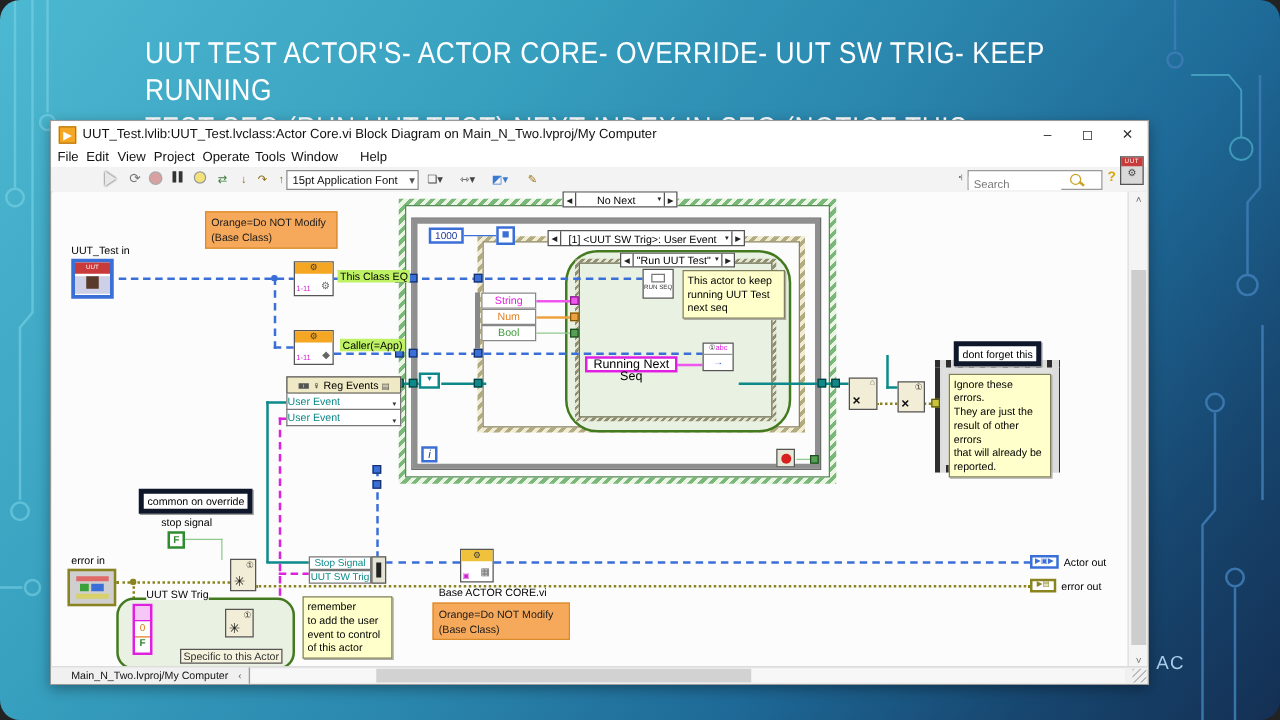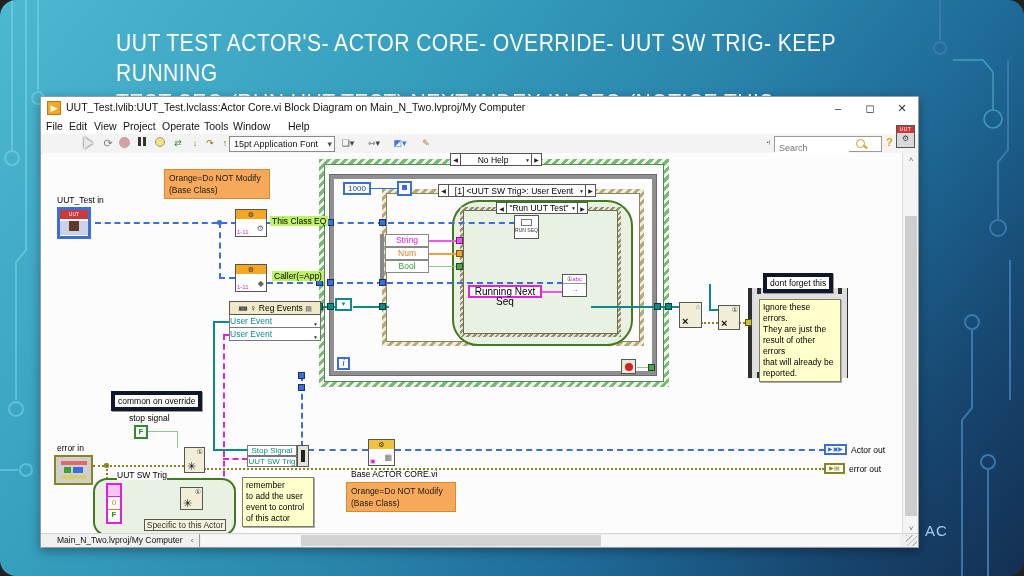--- a/index.html
+++ b/index.html
@@ -221,21 +221,21 @@
           <div class="inner"></div>
         </div>
     <div id="rr" style="left:410px;top:47px"></div>
     <div id="case-run" style="left:418px;top:54px">
           <div class="inner"></div>
         </div>
     <div id="seq" style="left:706px;top:135px"></div>
 
     <div class="sel" style="left:408px;top:0px;width:92px">
       <span class="sa bl">◀</span>
-      <span class="txt">No Help</span>
+      <span class="txt">No Next</span>
       <span class="sd">▼</span>
       <span class="sa br">▶</span>
     </div>
     <div class="sel" style="left:396px;top:31px;width:158px">
       <span class="sa bl">◀</span>
       <span class="txt">[1] &lt;UUT SW Trig&gt;: User Event</span>
       <span class="sd">▼</span>
       <span class="sa br">▶</span>
     </div>
     <div class="sel" style="left:454px;top:49px;width:92px;height:12px">
@@ -341,20 +341,23 @@
 
     <div style="position:absolute;left:338px;top:81px;width:4px;height:45px;background:#888"></div>
     <div class="term" style="left:343px;top:81px;width:44px;height:13px;border:1px solid #888;color:#e020e0;font-size:8.5px;line-height:11px">String</div>
     <div class="term" style="left:343px;top:94px;width:44px;height:13px;border:1px solid #888;color:#e08020;font-size:8.5px;line-height:11px">Num</div>
     <div class="term" style="left:343px;top:107px;width:44px;height:13px;border:1px solid #888;color:#3a9a3a;font-size:8.5px;line-height:11px">Bool</div>
 
     <div class="term" style="left:472px;top:62px;width:25px;height:24px;border:1px solid #555;font-size:5px;line-height:6px;padding-top:3px">
       <div style="width:9px;height:5px;border:1px solid #777;margin:0 auto 1px"></div>
       <span style="white-space:pre-line">RUN SEQ</span>
     </div>
+    <div class="note-y" style="left:504px;top:63px;width:74px">This actor to keep
+running UUT Test
+next seq</div>
     <div class="term" style="left:426px;top:132px;width:74px;height:13px;border:2px solid #e020e0;font-size:10px;line-height:10px;color:#000">Running Next Seq</div>
     <div class="term" style="left:520px;top:121px;width:25px;height:23px;border:1px solid #555">
       <div style="font-size:6px;line-height:8px;border-bottom:1px solid #999"><span>①</span><span style="color:#e020e0">abc</span></div>
       <div style="font-size:8px;color:#3a6fd8;line-height:12px">→</div>
     </div>
 
     <div class="beige" style="left:637px;top:149px;width:23px;height:26px">
       <span class="ci" style="color:#777">⌂</span>
           <span class="xx">×</span>
     </div>

